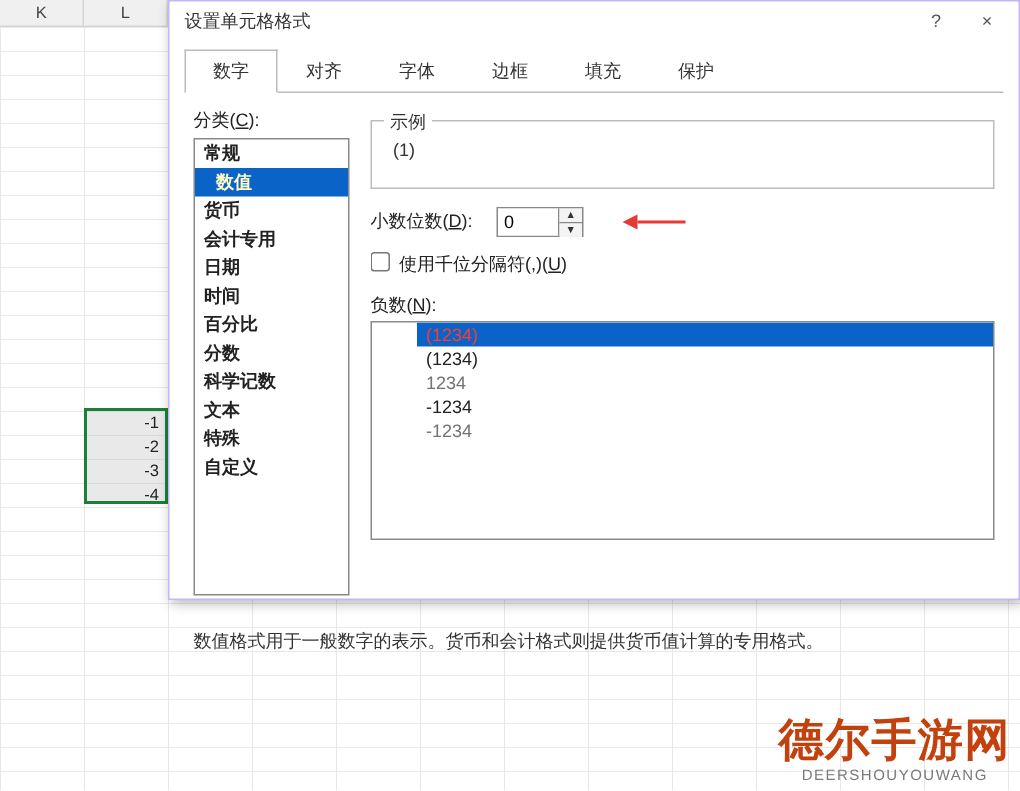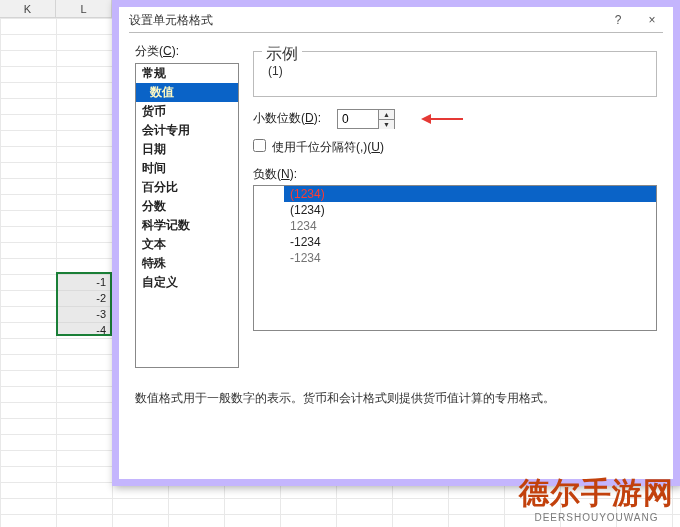--- a/index.html
+++ b/index.html
@@ -11,42 +11,42 @@
   .sheet .colheads div { border-right: 1px solid #d4d4d4; text-align: center; line-height: 18px; color: #444; }
   .sheet .colheads div:nth-child(1) { width: 56px; }
   .sheet .colheads div:nth-child(2) { width: 56px; }
 
   
   .selarea { position: absolute; left: 56px; width: 56px; top: 272px; height: 64px; border: 2px solid #1a7f37; background: rgba(200,200,200,0.4); }
   .selarea .vals { display: flex; flex-direction: column; }
   .selarea .vals div { height: 16px; text-align: right; padding-right: 4px; font-size: 11px; line-height: 16px; color: #222; }
 
   
-  .dialog { position: absolute; left: 112px; top: 0; width: 568px; height: 486px; background: #fff; border: 7px solid #c4b5fd; box-shadow: 2px 2px 8px rgba(0,0,0,0.3); }
+  .dialog { position: absolute; left: 112px; top: 0; width: 568px; height: 400px; background: #fff; border: 1px solid #c4b5fd; box-shadow: 2px 2px 8px rgba(0,0,0,0.3); }
   .titlebar { height: 26px; display: flex; align-items: center; padding: 0 4px 0 10px; font-size: 12px; color: #333; }
   .titlebar .title { flex: 1; }
   .titlebar .btn { width: 34px; height: 24px; text-align: center; line-height: 24px; color: #555; cursor: default; }
 
   .tabs { display: flex; margin: 6px 10px 0 10px; }
   .tab { padding: 5px 18px; border: 1px solid transparent; cursor: default; font-size: 12px; color: #333; }
   .tab.active { border: 1px solid #bbb; border-bottom-color: #fff; background: #fff; position: relative; z-index: 1; }
   .tabline { margin: -1px 10px 0 10px; border-top: 1px solid #bbb; }
 
   .body { padding: 10px 16px; position: relative; height: 410px; }
   .lbl { font-size: 12px; color: #222; margin-bottom: 2px; }
   .lbl u { text-decoration: underline; }
 
   .catlist { position: absolute; left: 16px; top: 30px; width: 104px; height: 305px; border: 1px solid #888; background: #fff; overflow-y: auto; font-size: 12px; }
   .catlist .item { padding: 1px 6px; cursor: default; color: #222; font-weight: bold; }
   .catlist .item.sel { background: #0a63c7; color: #fef9c3; padding-left: 14px; }
 
   .rightpane { position: absolute; left: 134px; top: 14px; right: 16px; bottom: 10px; }
 
   .samplebox { border: 1px solid #bbb; padding: 6px 10px 14px 10px; position: relative; margin-top: 4px; height: 46px; }
-  .samplebox .ttl { position: absolute; top: -8px; left: 8px; background: #fff; padding: 0 4px; font-size: 16px; color: #333; font-family: Liberation Mono, monospace; }
+  .samplebox .ttl { position: absolute; top: -8px; left: 8px; background: #fff; padding: 0 4px; font-size: 12px; color: #333; font-family: Liberation Mono, monospace; }
   .samplebox .val { font-size: 12px; color: #333; margin-top: 6px; padding-left: 4px; }
 
   .deciRow { display: flex; align-items: center; margin-top: 12px; gap: 16px; }
   .deciRow .spin { display: flex; align-items: stretch; border: 1px solid #888; height: 20px; }
   .deciRow .spin input { width: 40px; border: none; padding: 0 4px; font-size: 12px; outline: none; }
   .deciRow .spinbtns { display: flex; flex-direction: column; width: 16px; border-left: 1px solid #888; }
   .deciRow .spinbtns div { flex:1; font-size: 7px; text-align: center; line-height: 9px; background: #f3f3f3; color:#333; cursor: default; }
   .deciRow .spinbtns div:first-child { border-bottom: 1px solid #888; }
 
   .arrow { margin-left: 10px; color: #e53935; font-size: 20px; line-height: 0; position: relative; top: 1px; }
@@ -100,20 +100,28 @@
   </div>
 </div>
 
 <div class="dialog">
   <div class="titlebar">
     <span class="title">设置单元格格式</span>
     <span class="btn">?</span>
     <span class="btn close">×</span>
   </div>
 
+  <div class="tabs" id="tabs">
+      <div class="tab active">数字</div>
+      <div class="tab">对齐</div>
+      <div class="tab">字体</div>
+      <div class="tab">边框</div>
+      <div class="tab">填充</div>
+      <div class="tab">保护</div>
+    </div>
   <div class="tabline"></div>
 
   <div class="body">
     <div class="lbl">
       <span>分类(</span><u>C</u><span>):</span>
     </div>
     <div class="catlist" id="catlist">
         <div class="item">常规</div>
         <div class="item sel">数值</div>
         <div class="item">货币</div>

